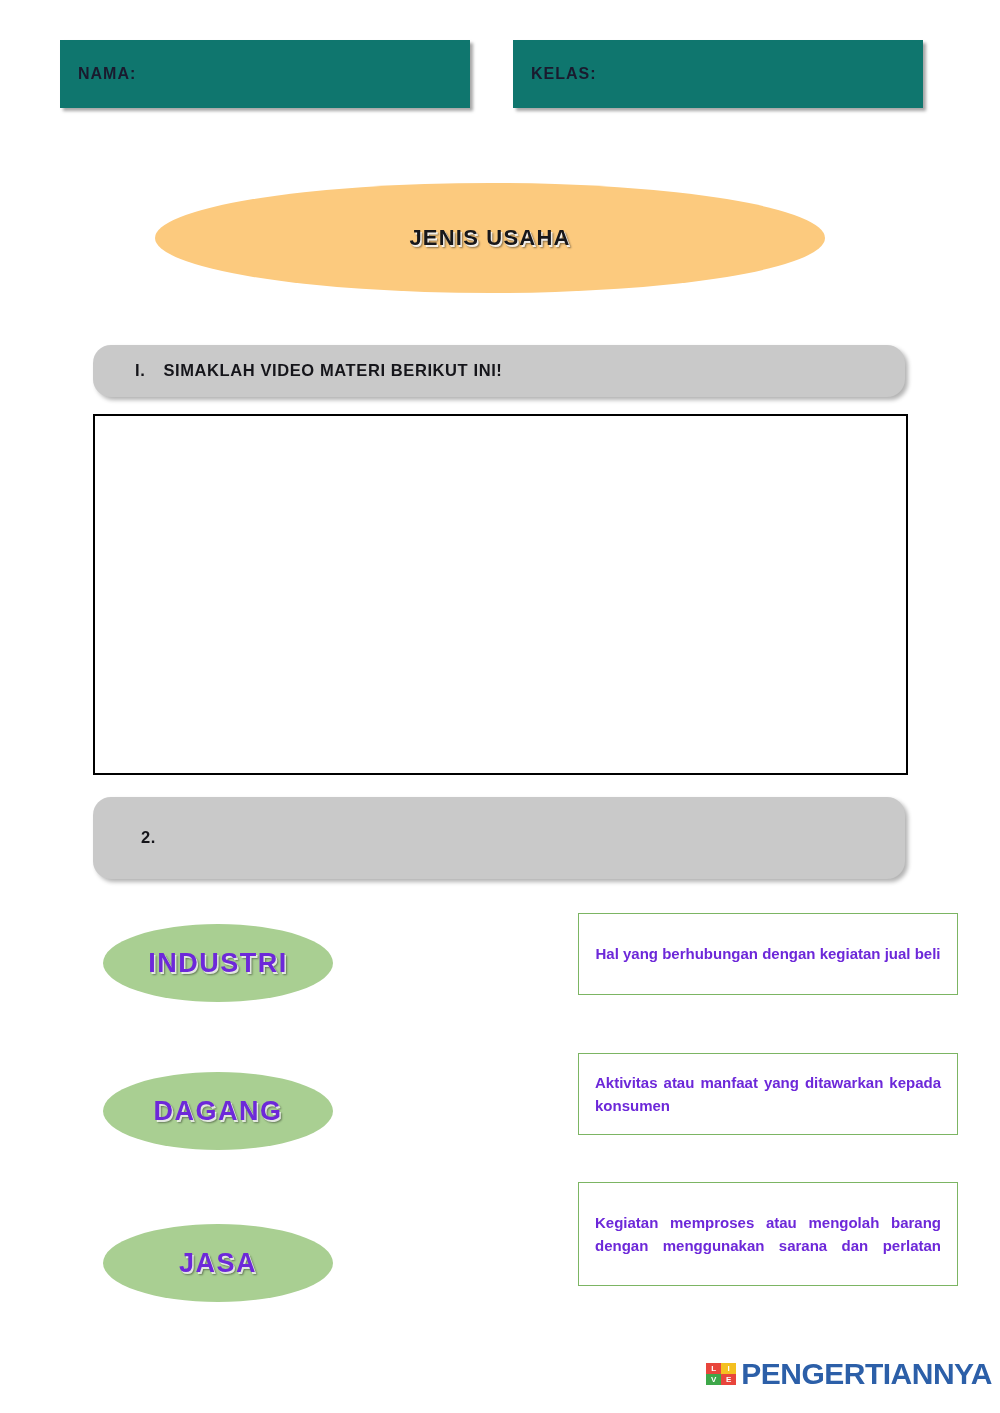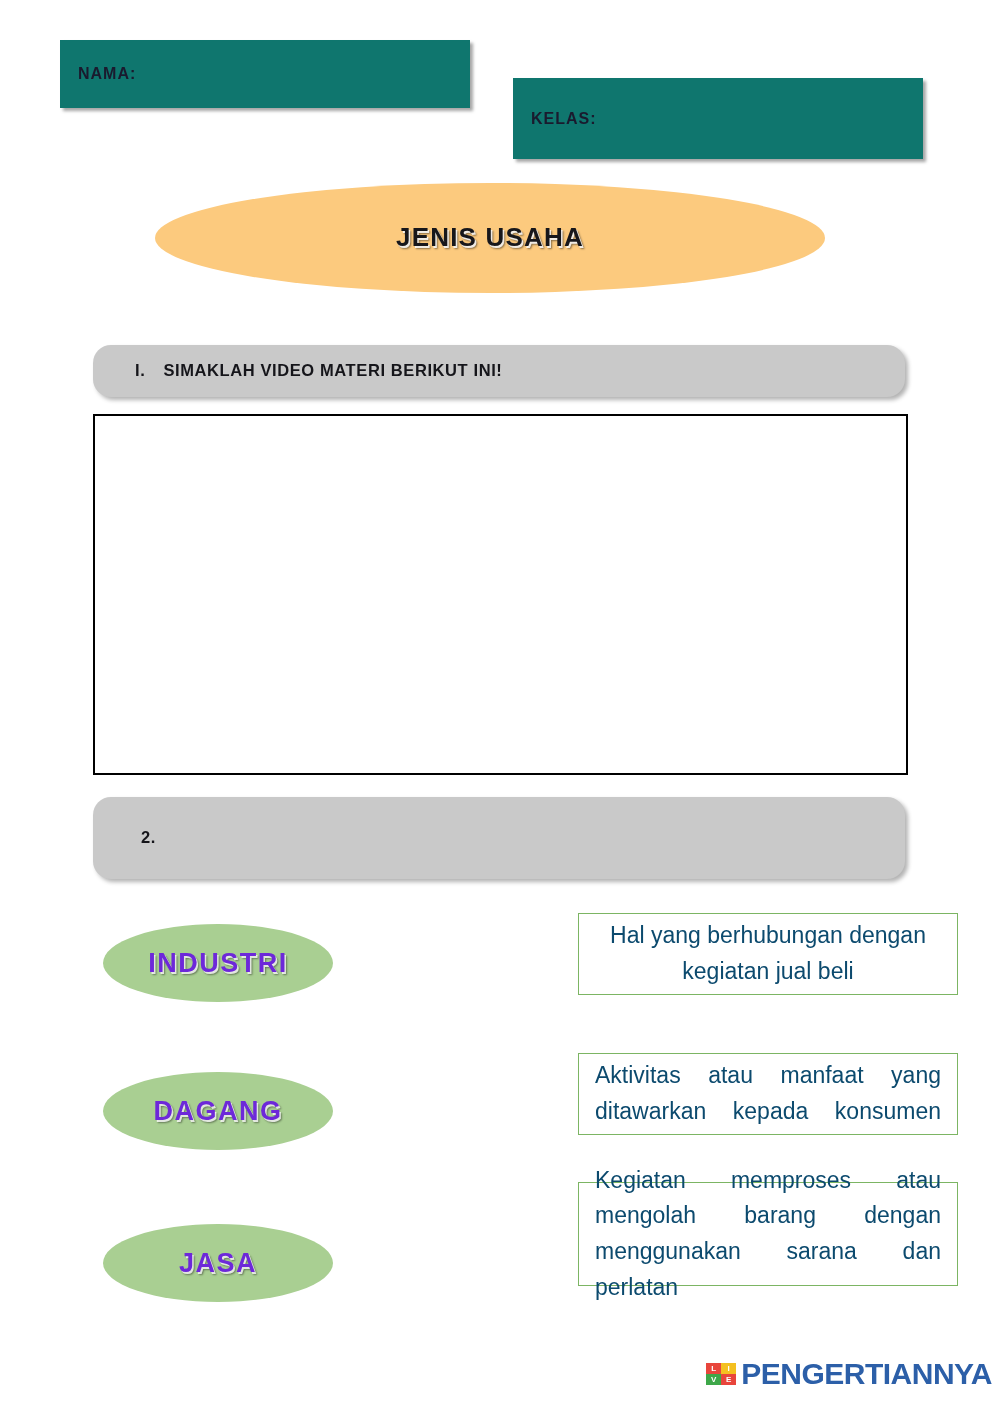--- a/index.html
+++ b/index.html
@@ -25,38 +25,38 @@
   }
   .field-label {
     font-size: 16px;
     font-weight: bold;
     letter-spacing: 1px;
     color: #1a1a2e;
     padding-left: 18px;
     font-family: "Liberation Sans", sans-serif;
   }
   #nama-box { left: 60px; top: 40px; width: 410px; height: 68px; }
-  #kelas-box { left: 513px; top: 40px; width: 410px; height: 81px; margin-top: 38px; }
+  #kelas-box { left: 513px; top: 40px; width: 410px; height: 68px; }
 
   
   #title-ellipse {
     position: absolute;
     left: 155px;
     top: 183px;
     width: 670px;
     height: 110px;
     background: #fcca7e;
     border-radius: 50%;
     display: flex;
     flex-direction: column;
     align-items: center;
     justify-content: center;
   }
   .title-line {
-    font-size: 26px;
+    font-size: 22px;
     font-weight: bold;
     letter-spacing: 1.2px;
     color: #17171b;
     text-shadow: 1.5px 1.5px 0 rgba(255,255,255,0.85), 2.5px 2.5px 2px rgba(0,0,0,0.45);
     line-height: 1.45;
     font-family: "Liberation Sans", sans-serif;
   }
 
   
   .instruction {
@@ -123,23 +123,23 @@
     width: 380px;
     border: 1px solid #7cb563;
     background: #ffffff;
     box-sizing: border-box;
     display: flex;
     flex-direction: column;
     justify-content: center;
     padding: 10px 16px;
   }
   .def-text {
-    font-size: 23px;
-    font-weight: normal;
-    color: #0c4a6e;
+    font-size: 15px;
+    font-weight: bold;
+    color: #6d28d9;
     line-height: 1.55;
     text-align: justify;
     text-align-last: justify;
     font-family: "Liberation Sans", sans-serif;
   }
   .def-text.centered {
     text-align: center;
     text-align-last: center;
   }
   #def-0 { top: 913px; height: 82px; }

